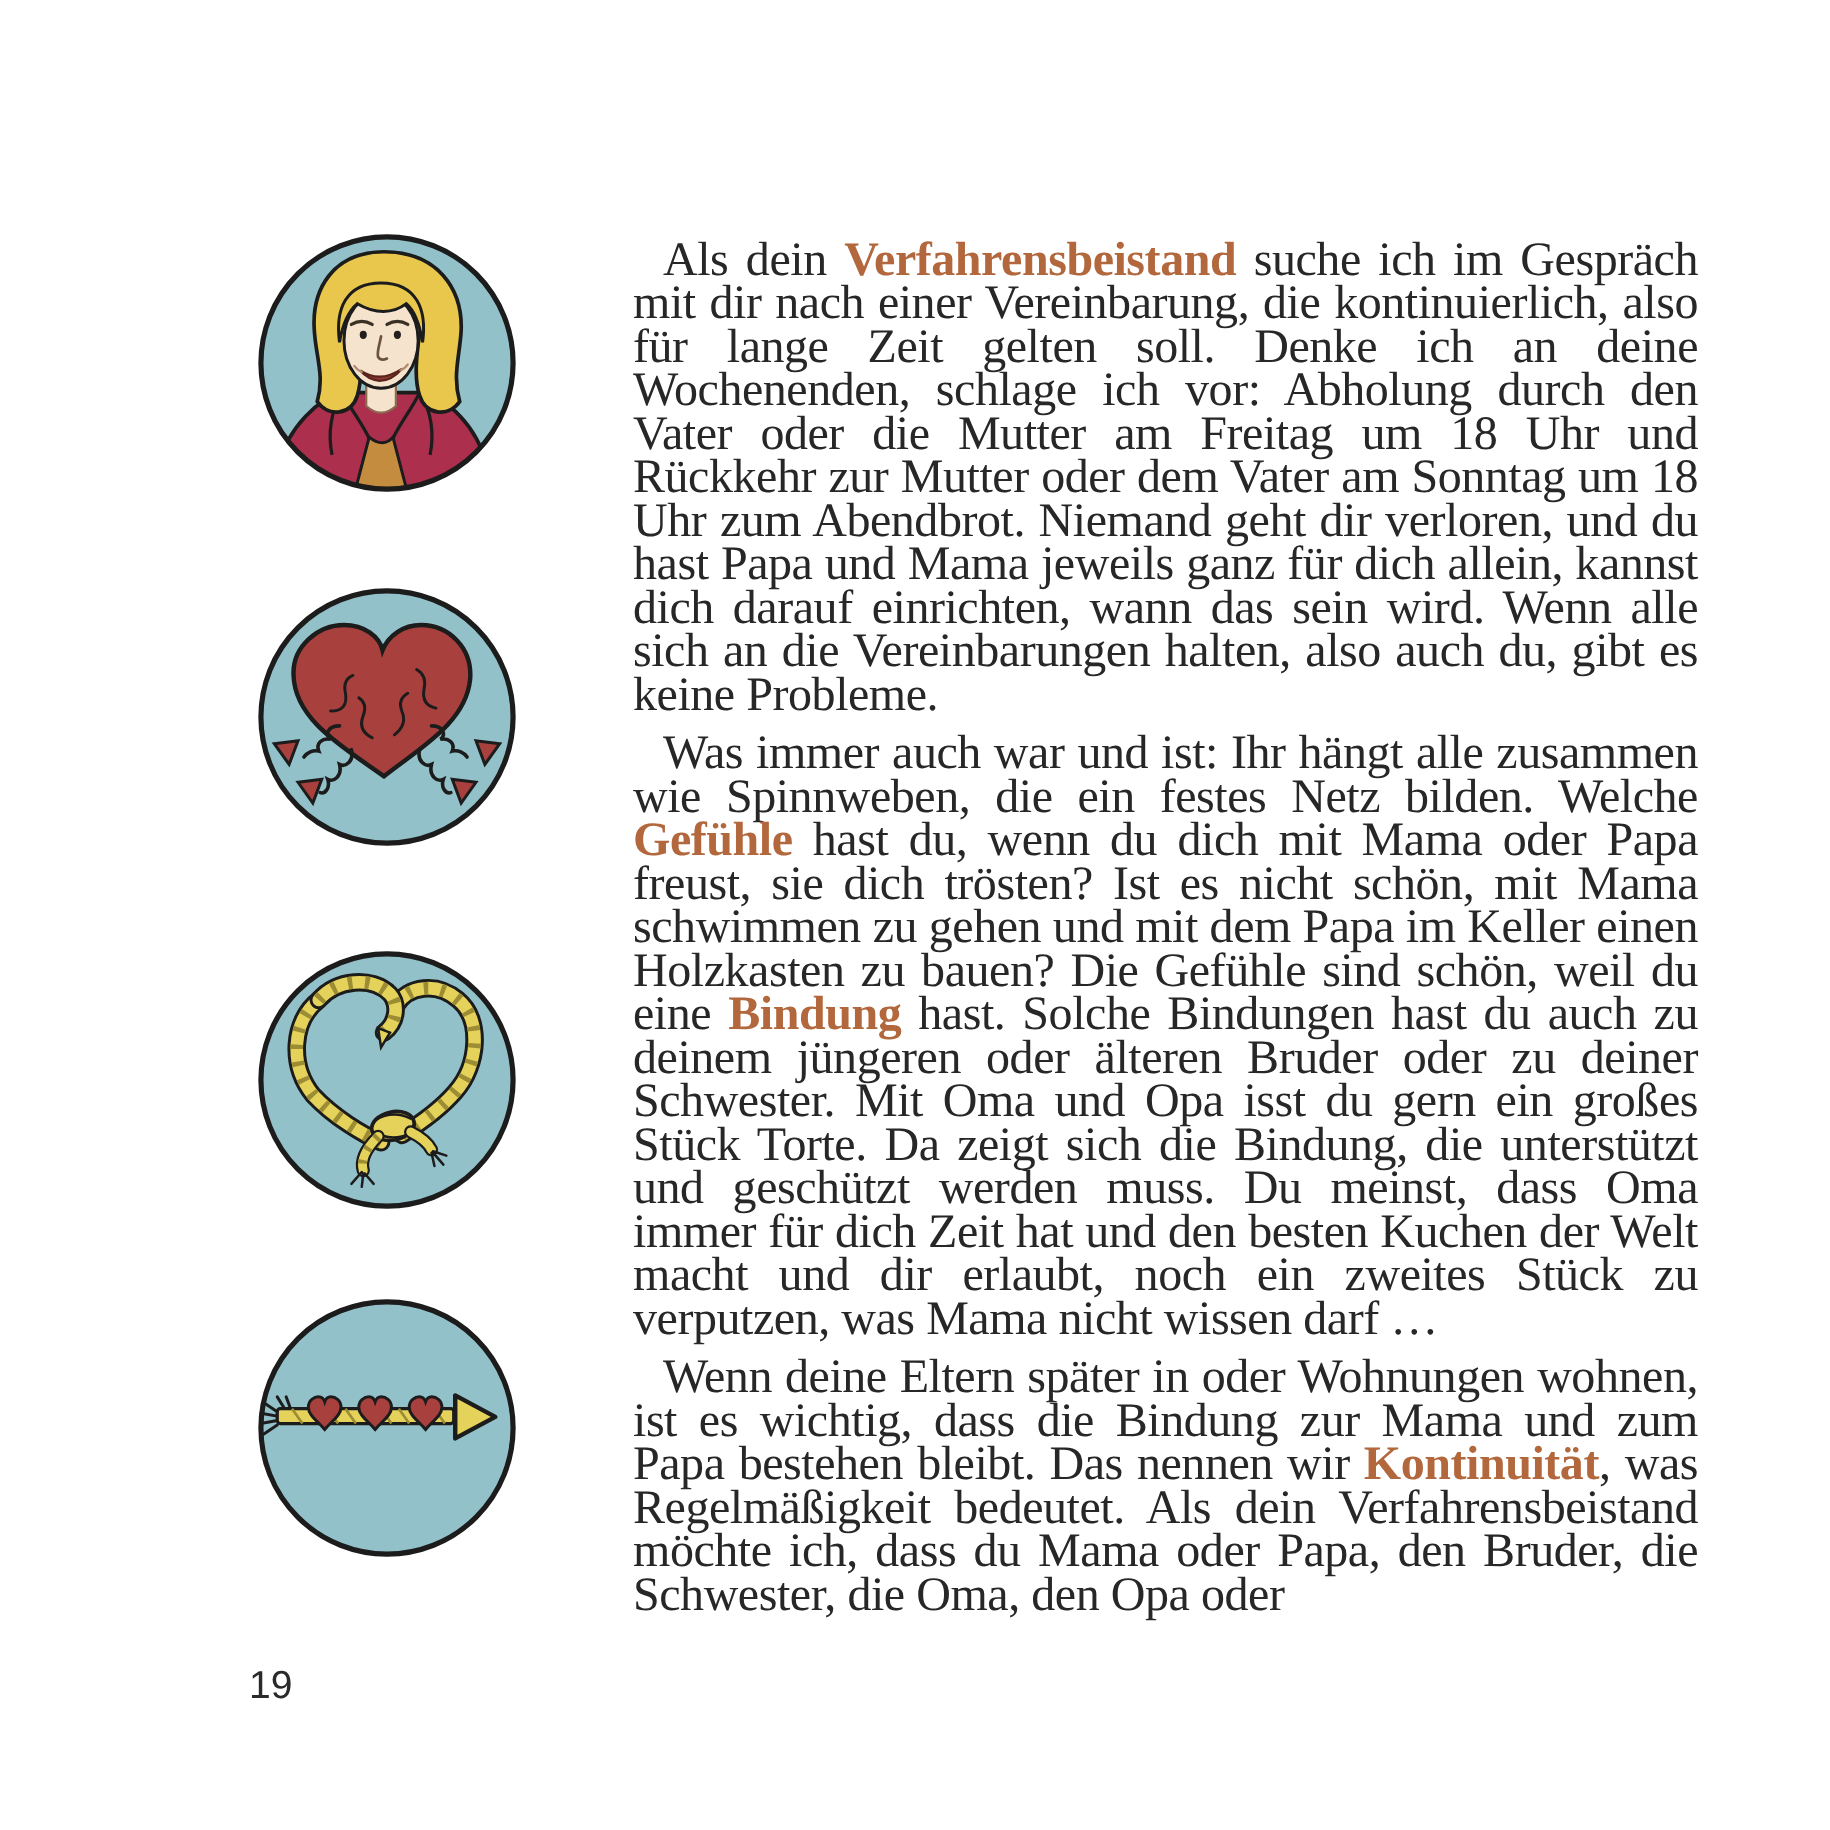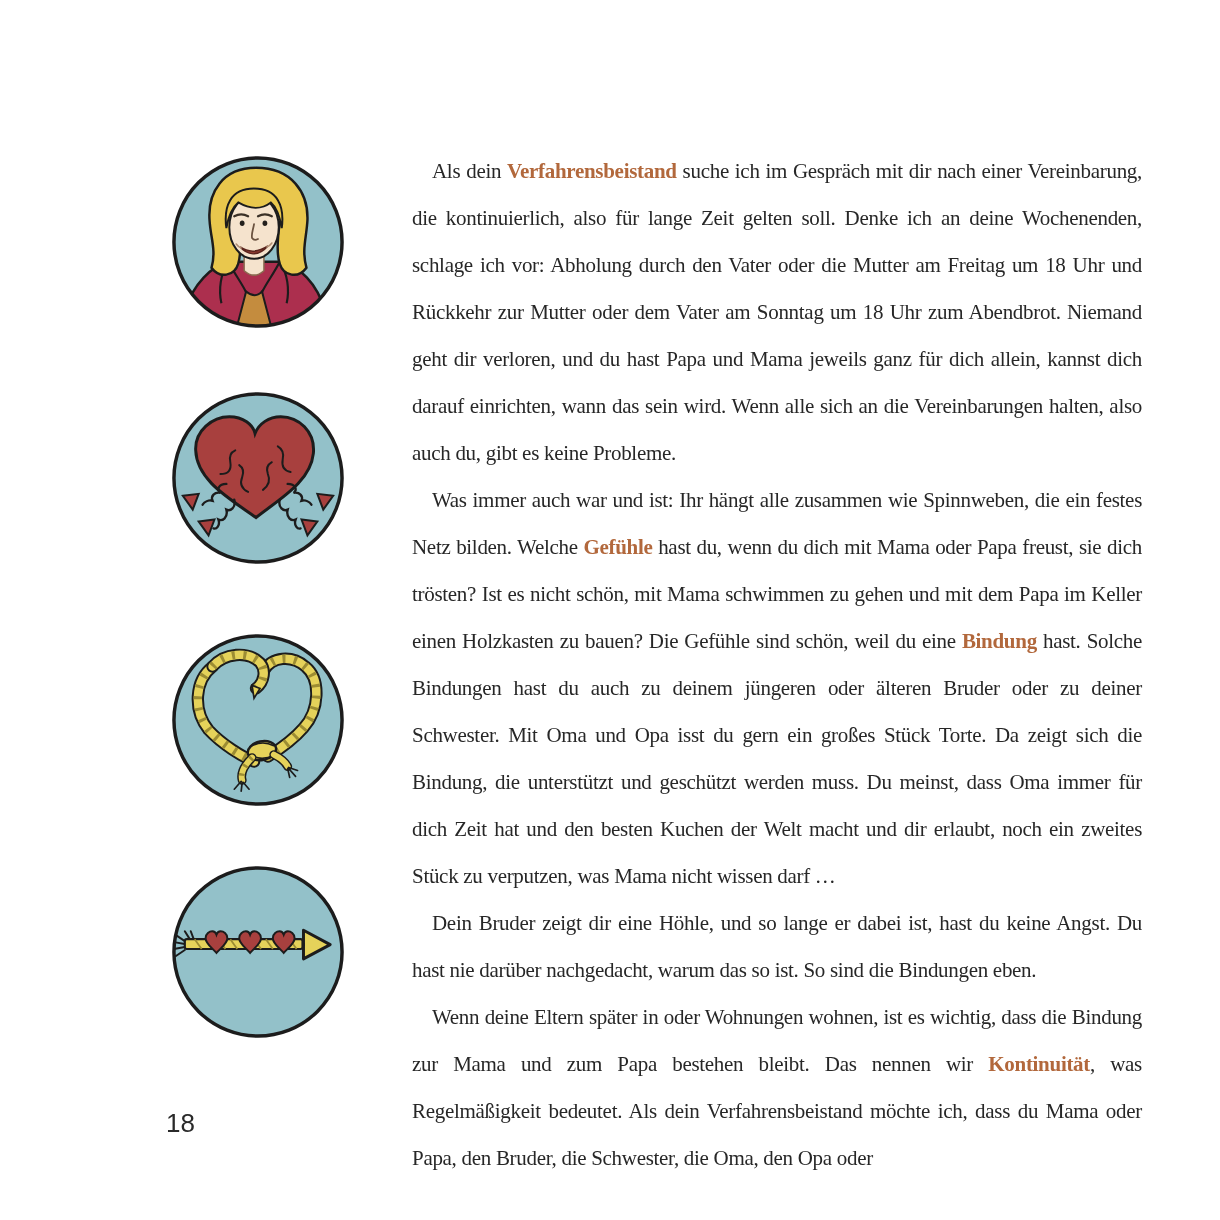--- a/index.html
+++ b/index.html
@@ -20,23 +20,23 @@
   #fig-rope     { top: 631px; }
   #fig-arrow    { top: 863px; }
 
   
   .text-col {
     position: absolute;
     left: 412px; top: 148px; width: 730px;
     color: var(--color-text, #272727);
   }
   .text-col p {
-    margin: 0;
-    font-size: 21px;
-    line-height: 47px;
+    margin: 10px;
+    font-size: 32px;
+    line-height: 29px;
     letter-spacing: -0.3px;
     text-align: justify;
     text-indent: 20px;
     hyphens: auto;
     -webkit-hyphens: auto;
   }
   .text-col .key-term {
     color: var(--color-highlight, #b2683c);
     font-weight: bold;
   }
@@ -182,19 +182,18 @@
       <g transform="translate(116,80)">
         <path class="heart-f" stroke-width="2" d="M0 11 C -4.5 5.5 -11 1.5 -11 -4 C -11 -8.8 -7 -11 -4.2 -11 C -2 -11 -0.6 -9.4 0 -7.6 C 0.6 -9.4 2 -11 4.2 -11 C 7 -11 11 -8.8 11 -4 C 11 1.5 4.5 5.5 0 11 Z"></path>
       </g>
       <circle class="ic-ring" cx="90" cy="90" r="85"></circle>
     </svg>
   </figure>
 
   <div class="text-col">
       <p><span>Als dein </span><span class="key-term">Verfahrensbeistand</span><span> suche ich im Gespräch mit dir nach einer Vereinbarung, die kontinuierlich, also für lange Zeit gelten soll. Denke ich an deine Wochenenden, schlage ich vor: Abholung durch den Vater oder die Mutter am Freitag um 18 Uhr und Rückkehr zur Mutter oder dem Vater am Sonntag um 18 Uhr zum Abendbrot. Niemand geht dir verloren, und du hast Papa und Mama jeweils ganz für dich allein, kannst dich darauf einrichten, wann das sein wird. Wenn alle sich an die Vereinbarungen halten, also auch du, gibt es keine Probleme.</span></p>
       <p><span>Was immer auch war und ist: Ihr hängt alle zusammen wie Spinnweben, die ein festes Netz bilden. Welche </span><span class="key-term">Gefühle</span><span> hast du, wenn du dich mit Mama oder Papa freust, sie dich trösten? Ist es nicht schön, mit Mama schwimmen zu gehen und mit dem Papa im Keller einen Holzkasten zu bauen? Die Gefühle sind schön, weil du eine </span><span class="key-term">Bindung</span><span> hast. Solche Bindungen hast du auch zu deinem jüngeren oder älteren Bruder oder zu deiner Schwester. Mit Oma und Opa isst du gern ein großes Stück Torte. Da zeigt sich die Bindung, die unterstützt und geschützt werden muss. Du meinst, dass Oma immer für dich Zeit hat und den besten Kuchen der Welt macht und dir erlaubt, noch ein zweites Stück zu verputzen, was Mama nicht wissen darf …</span></p>
-      <p><span>Dein Bruder zeigt dir eine Höhle, und so lange er dabei ist, hast du keine Angst. Du hast nie darüber nachgedacht, warum das so ist. So sind die Bindungen eben.</span></p>
       <p><span>Wenn deine Eltern später in oder Wohnungen wohnen, ist es wichtig, dass die Bindung zur Mama und zum Papa bestehen bleibt. Das nennen wir </span><span class="key-term">Kontinuität</span><span>, was Regelmäßigkeit bedeutet. Als dein Verfahrensbeistand möchte ich, dass du Mama oder Papa, den Bruder, die Schwester, die Oma, den Opa oder</span></p>
     </div>
 
-  <div class="page-number">18</div>
+  <div class="page-number">19</div>
 
 </div>
 
 </body></html>

